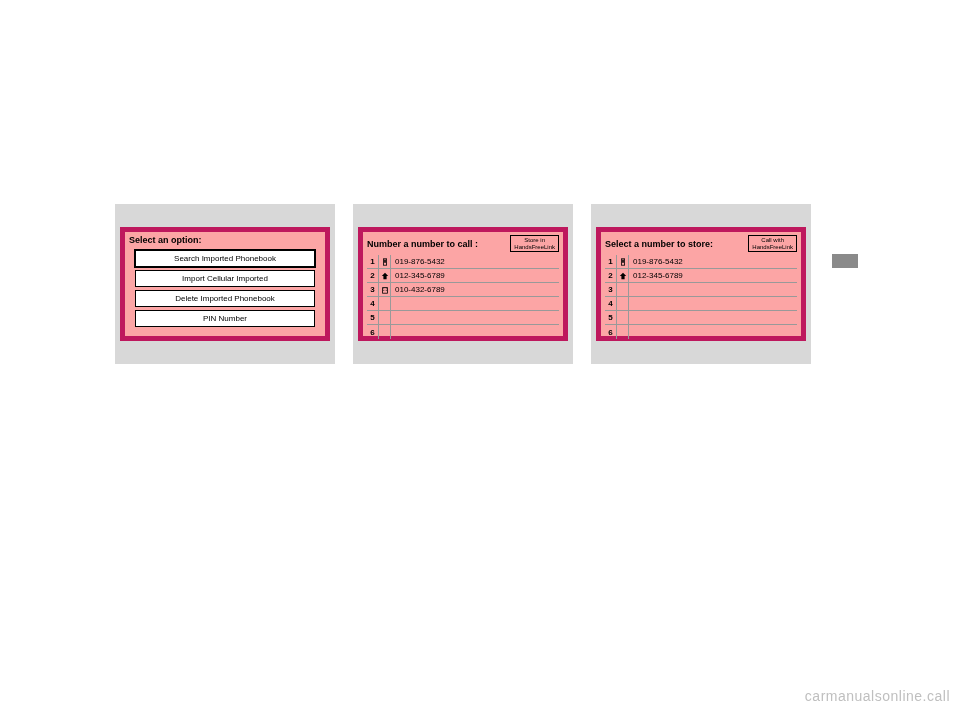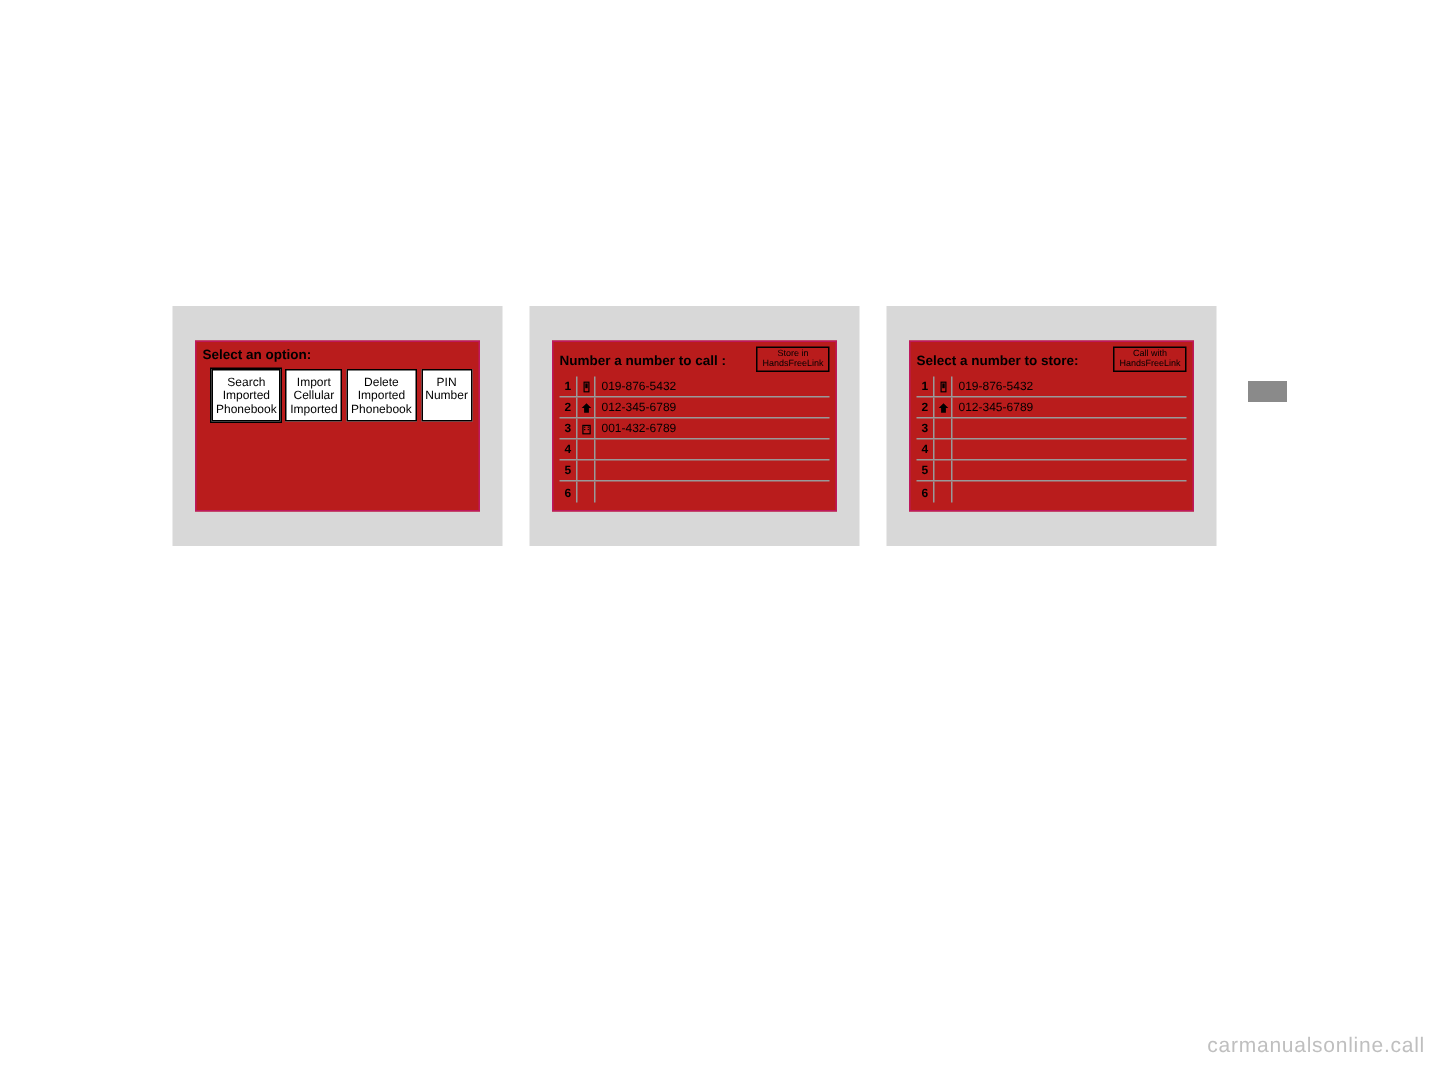--- a/index.html
+++ b/index.html
@@ -21,24 +21,24 @@
     }
     .screen-panel {
       width: 220px;
       height: 160px;
       background: #d8d8d8;
       display: flex;
       align-items: center;
       justify-content: center;
     }
     .screen-inner {
-      width: 190px;
+      width: 210px;
       height: 114px;
-      background: #b91c1c;
-      border: 1px solid #be185d;
+      background: #fca5a5;
+      border: 5px solid #be185d;
       padding: 3px 4px;
     }
     .screen-title {
       font-size: 9px;
       font-weight: bold;
       color: #000;
       margin-bottom: 3px;
       display: flex;
       justify-content: space-between;
       align-items: center;
@@ -47,21 +47,21 @@
       border: 1px solid #000;
       font-size: 6px;
       padding: 1px 3px;
       text-align: center;
       line-height: 1.1;
       font-weight: normal;
       white-space: nowrap;
     }
     .option-list {
       display: flex;
-      flex-direction: row;
+      flex-direction: column;
       gap: 3px;
       padding: 2px 6px;
     }
     .option-item {
       border: 1px solid #000;
       font-size: 8px;
       text-align: center;
       padding: 3px 2px;
       background: #fff;
     }
@@ -172,21 +172,21 @@
           <div class="row-index">3</div>
           <div class="row-icon">
               <svg viewBox="0 0 10 10">
                 <rect x="2" y="2" width="6" height="7" fill="none" stroke="#000" stroke-width="1"></rect>
                 <rect x="3" y="3" width="1" height="1" fill="#000"></rect>
                 <rect x="6" y="3" width="1" height="1" fill="#000"></rect>
                 <rect x="3" y="5" width="1" height="1" fill="#000"></rect>
                 <rect x="6" y="5" width="1" height="1" fill="#000"></rect>
               </svg>
             </div>
-          <div class="row-number">001-432-6789</div>
+          <div class="row-number">010-432-6789</div>
         </div>
         <div class="number-row">
           <div class="row-index">4</div>
           <div class="row-icon"></div>
           <div class="row-number"></div>
         </div>
         <div class="number-row">
           <div class="row-index">5</div>
           <div class="row-icon"></div>
           <div class="row-number"></div>

